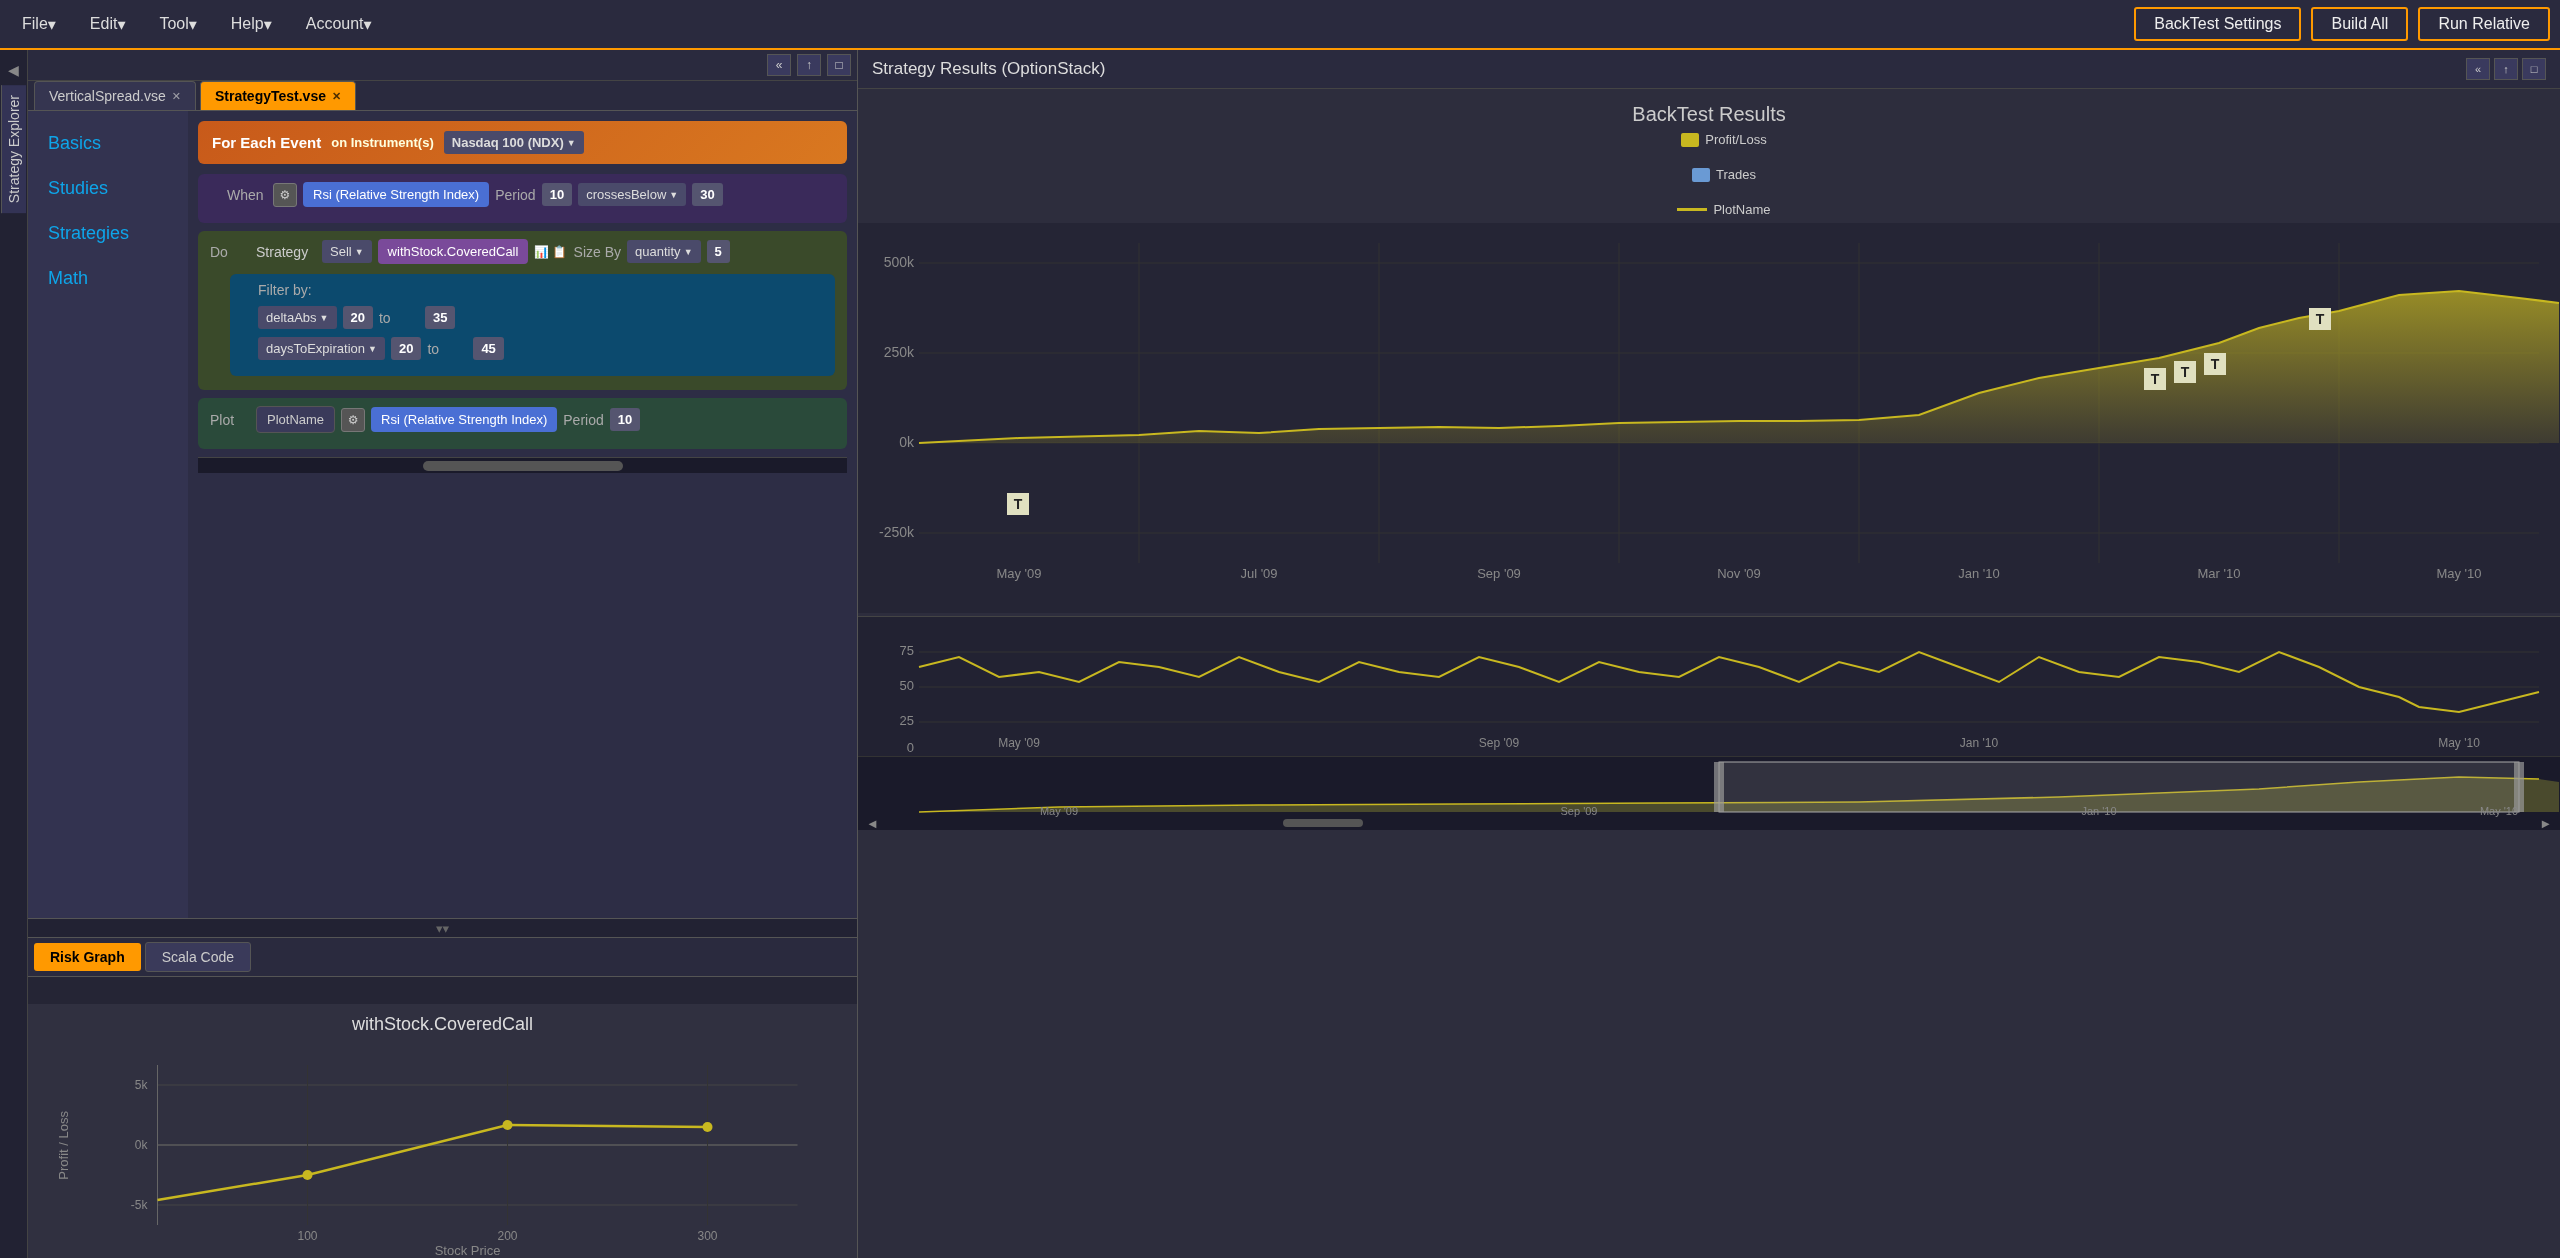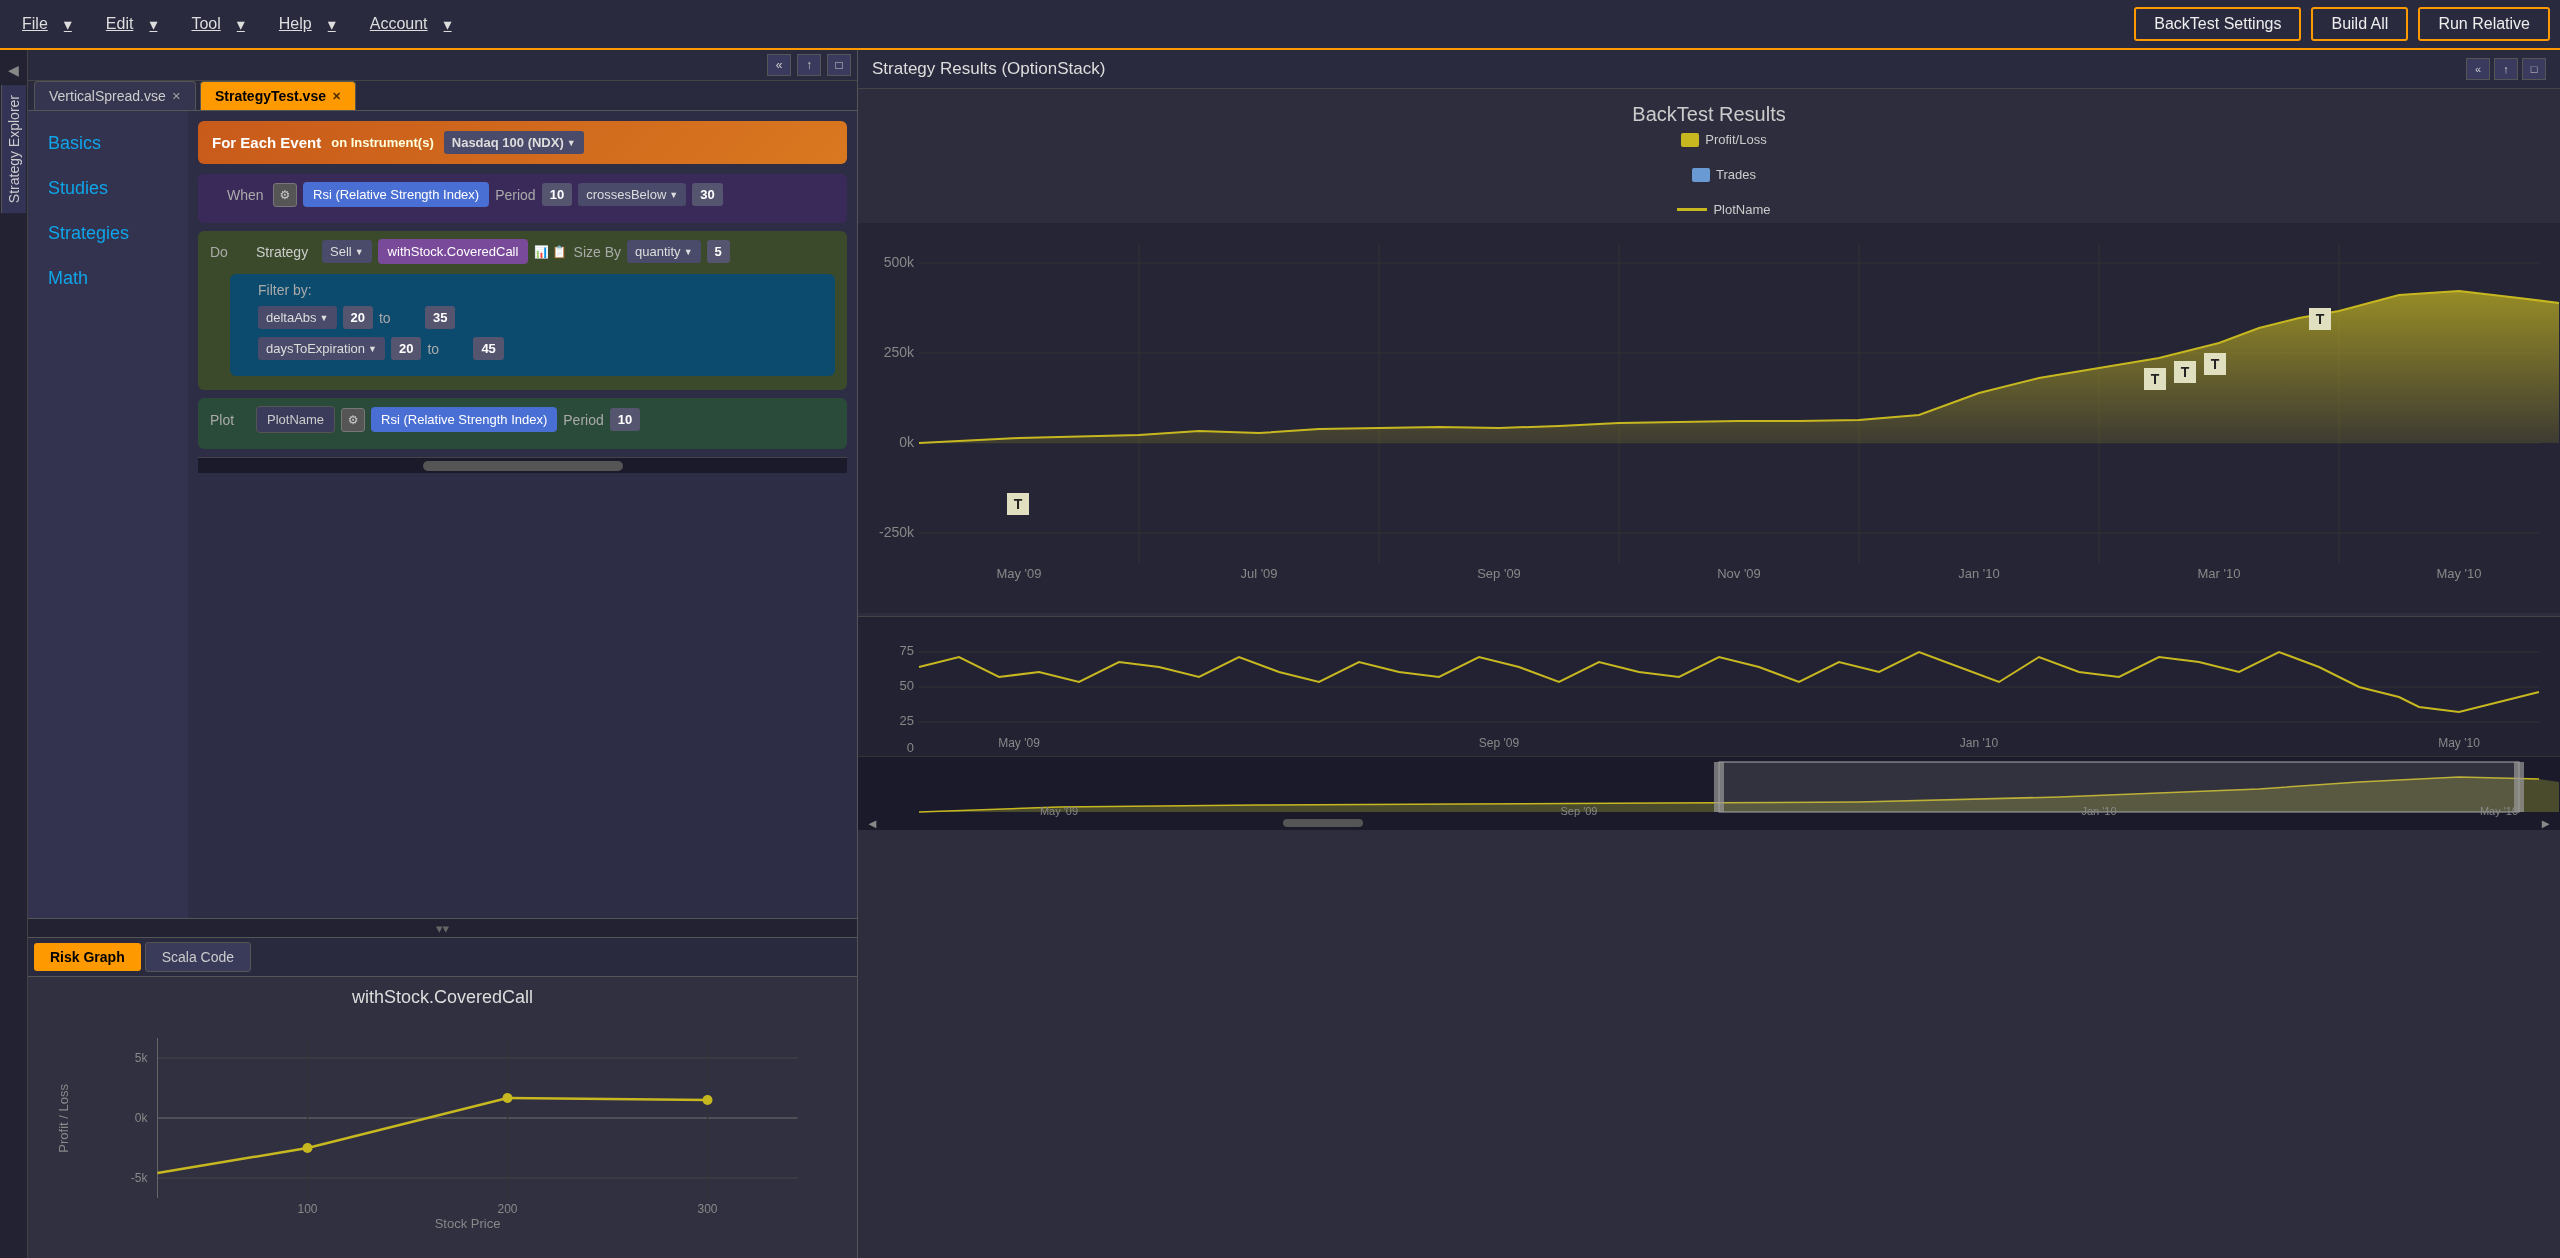--- a/index.html
+++ b/index.html
@@ -15,22 +15,21 @@
       padding: 0 10px;
       gap: 10px;
     }
     .menu-item {
       color: #ddd;
       cursor: pointer;
       padding: 6px 12px;
       font-size: 16px;
       display: flex;
       align-items: center;
-      gap: 16px;
-      text-decoration: underline;
+      gap: 0;
     }
     .menu-spacer { flex: 1; }
     .top-btn {
       border: 2px solid #f90;
       background: #2a2a3e;
       color: #eee;
       padding: 6px 18px;
       font-size: 16px;
       cursor: pointer;
       border-radius: 3px;
@@ -282,20 +281,21 @@
       border-top: 1px solid #555;
       border-bottom: 1px solid #555;
     }
 
     
     #bottom-panel {
       height: 320px;
       background: #252535;
       display: flex;
       flex-direction: column;
+      gap: 27px;
     }
     #bottom-tabs {
       display: flex;
       align-items: center;
       background: #2a2a3e;
       padding: 4px 6px;
       gap: 4px;
       border-bottom: 1px solid #555;
     }
     .bottom-tab {

